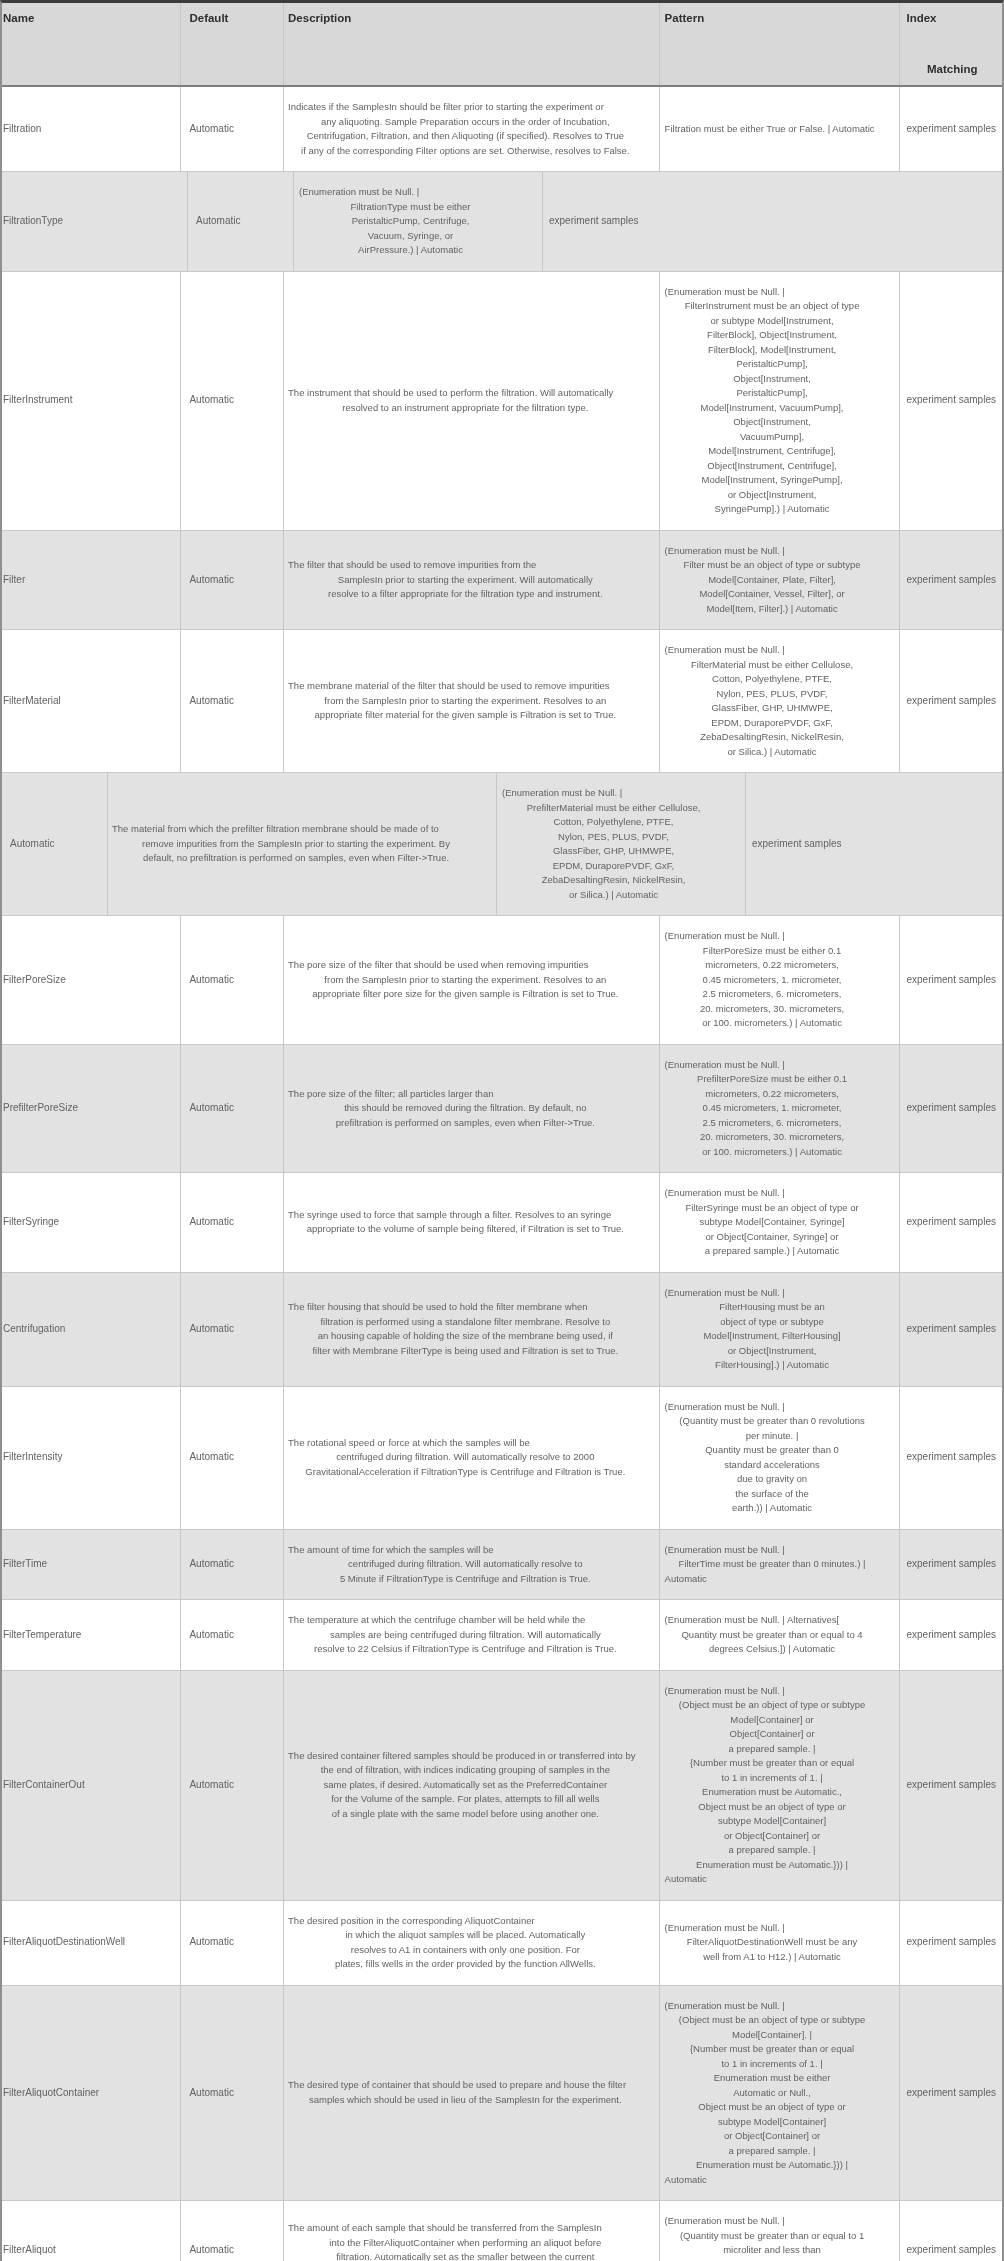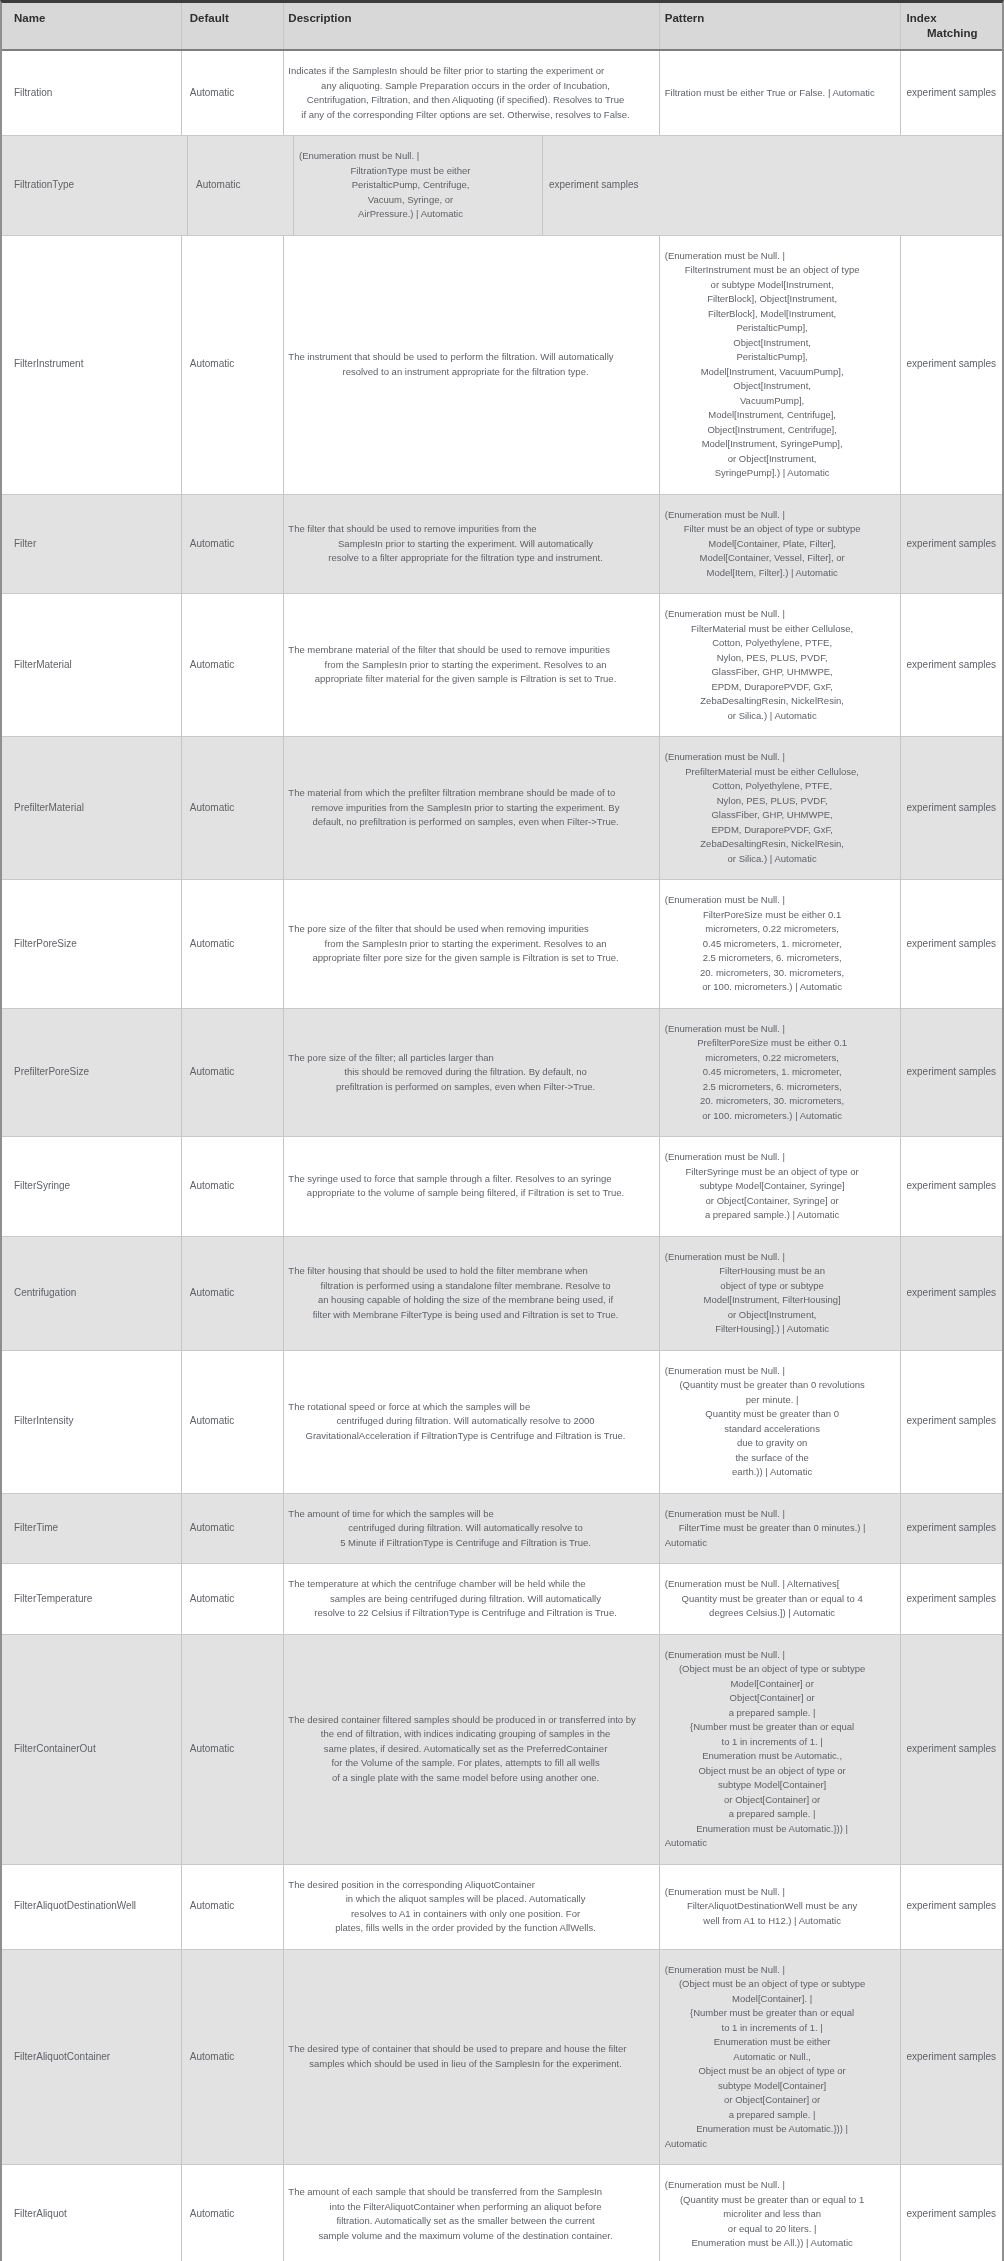--- a/index.html
+++ b/index.html
@@ -18,25 +18,25 @@
   .row.head { background: #d8d8d8; border-bottom: 2px solid #7d7d7d; }
   .cell {
     box-sizing: border-box;
     border-right: 1px solid #c6c6c6;
     display: flex; flex-direction: column; justify-content: center;
     padding: 13px 4px;
     font-size: 9.5px;
     line-height: 14.5px;
   }
   .cell:last-child { border-right: none; justify-content: center; }
-  .c-name  { width: 186px; padding-left: 12px; font-size: 10px; align-items: center; }
+  .c-name  { width: 186px; padding-left: 1px; font-size: 10px; align-items: center; }
   .c-def   { width: 106px; padding-left: 8px; font-size: 10px; }
   .c-desc  { width: 389px; padding-left: 4px; padding-right: 16px; }
   .c-pat   { width: 249px; padding-left: 5px; padding-right: 20px; }
-  .c-idx   { width: 105px; padding-left: 6px; font-size: 10px; }
+  .c-idx   { width: 105px; padding-left: 6px; font-size: 10px; gap: 36px; }
   .head .cell {
     font-weight: bold; color: #2f2f2f; font-size: 11.5px; line-height: 15px;
     padding-top: 8px; padding-bottom: 8px; justify-content: flex-start;
   }
   .ln { width: 100%; }
   .ln.first { text-align: left; }
   .ln.cont  { text-align: center; }
 </style>
 </head>
 <body>
@@ -175,23 +175,20 @@
           <div class="ln cont">GlassFiber, GHP, UHMWPE,</div>
           <div class="ln cont">EPDM, DuraporePVDF, GxF,</div>
           <div class="ln cont">ZebaDesaltingResin, NickelResin,</div>
           <div class="ln cont">or Silica.) | Automatic</div>
         </div>
         <div class="cell c-idx">
           <div class="ln first">experiment samples</div>
         </div>
       </div>
       <div class="row alt">
-        <div class="cell c-name">
-          <div class="ln first">PrefilterMaterial</div>
-        </div>
         <div class="cell c-def">
           <div class="ln first">Automatic</div>
         </div>
         <div class="cell c-desc">
           <div class="ln first">The material from which the prefilter filtration membrane should be made of to</div>
           <div class="ln cont">remove impurities from the SamplesIn prior to starting the experiment.  By</div>
           <div class="ln cont">default, no prefiltration is performed on samples, even when Filter-&gt;True.</div>
         </div>
         <div class="cell c-pat">
           <div class="ln first">(Enumeration must be Null.  |</div>

